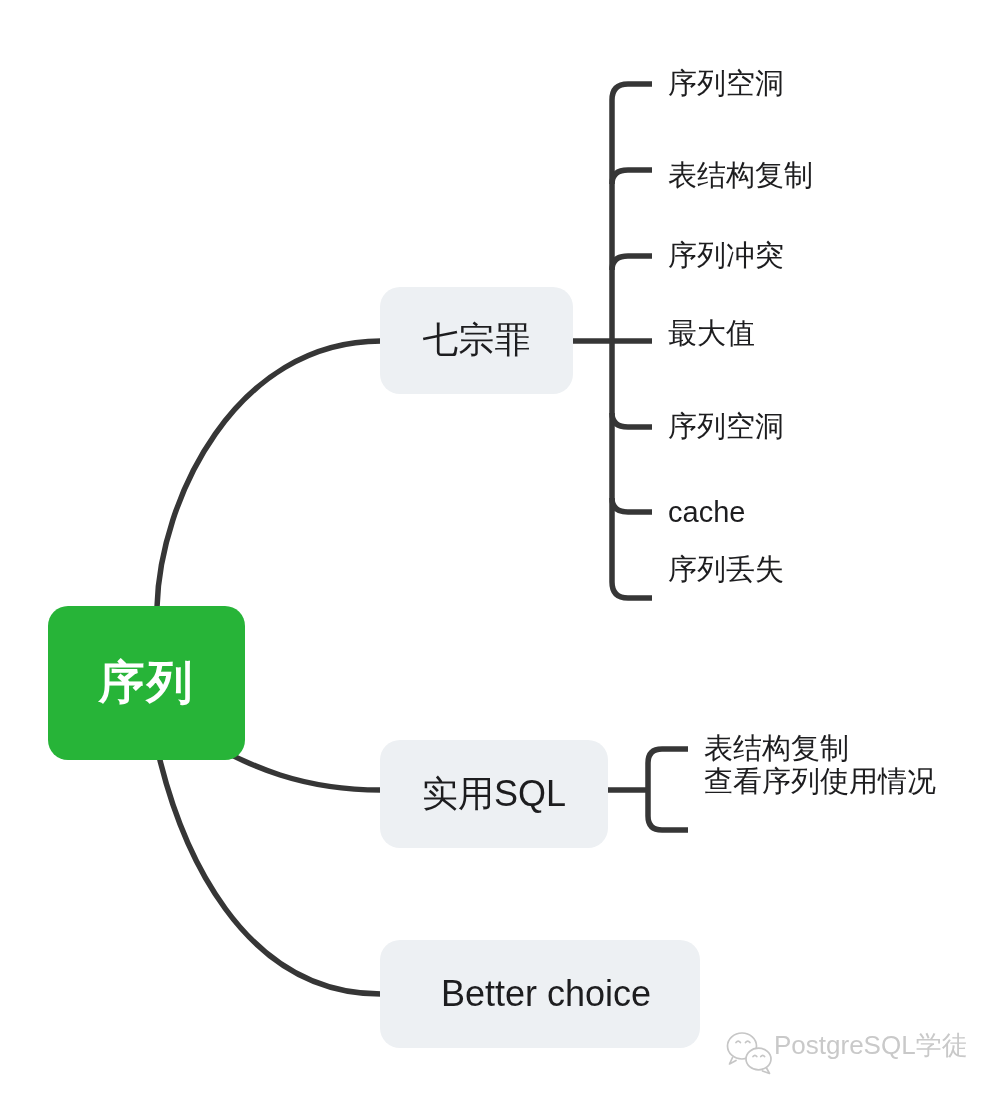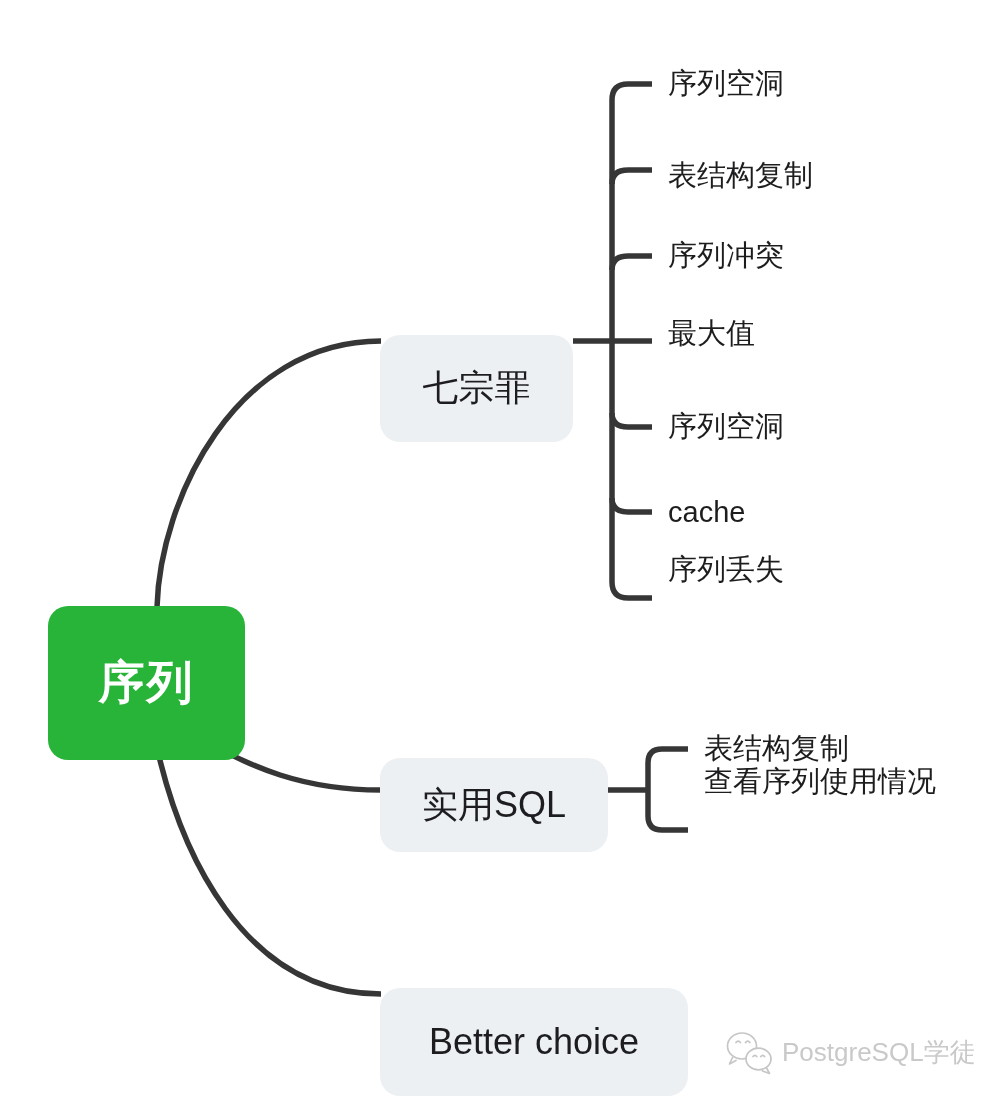--- a/index.html
+++ b/index.html
@@ -24,40 +24,39 @@
     background: #27b438;
     border-radius: 20px;
     color: #ffffff;
     font-size: 46px; font-weight: bold; letter-spacing: 2px;
   }
   .node-branch {
     background: #edf0f3;
     border-radius: 20px;
     color: #1d1d1f;
     font-size: 36px;
-    margin-top: 48px;
   }
   .branch-1 { left: 380px; top: 287px; width: 193px; height: 107px; }
-  .branch-2 { left: 380px; top: 710px; width: 228px; height: 94px; }
-  .branch-3 { left: 380px; top: 940px; width: 308px; height: 108px; }
+  .branch-2 { left: 380px; top: 740px; width: 228px; height: 108px; }
+  .branch-3 { left: 380px; top: 940px; width: 308px; height: 108px; padding-left: 12px; }
 
   .leaf {
     position: absolute;
     transform: translateY(-50%);
     font-size: 29px;
     color: #1d1d1f;
     white-space: nowrap;
     z-index: 2;
     text-align: center;
   }
 
   .watermark {
     position: absolute;
     left: 722px; top: 1028px;
-    display: flex; align-items: center; gap: 8px;
+    display: flex; 
     color: #c9c9c9;
     font-size: 26px;
     text-shadow: 1px 1px 0 #ffffff;
     z-index: 2;
     white-space: nowrap;
   }
   .watermark svg { display: block; }
 </style>
 </head>
 <body>

